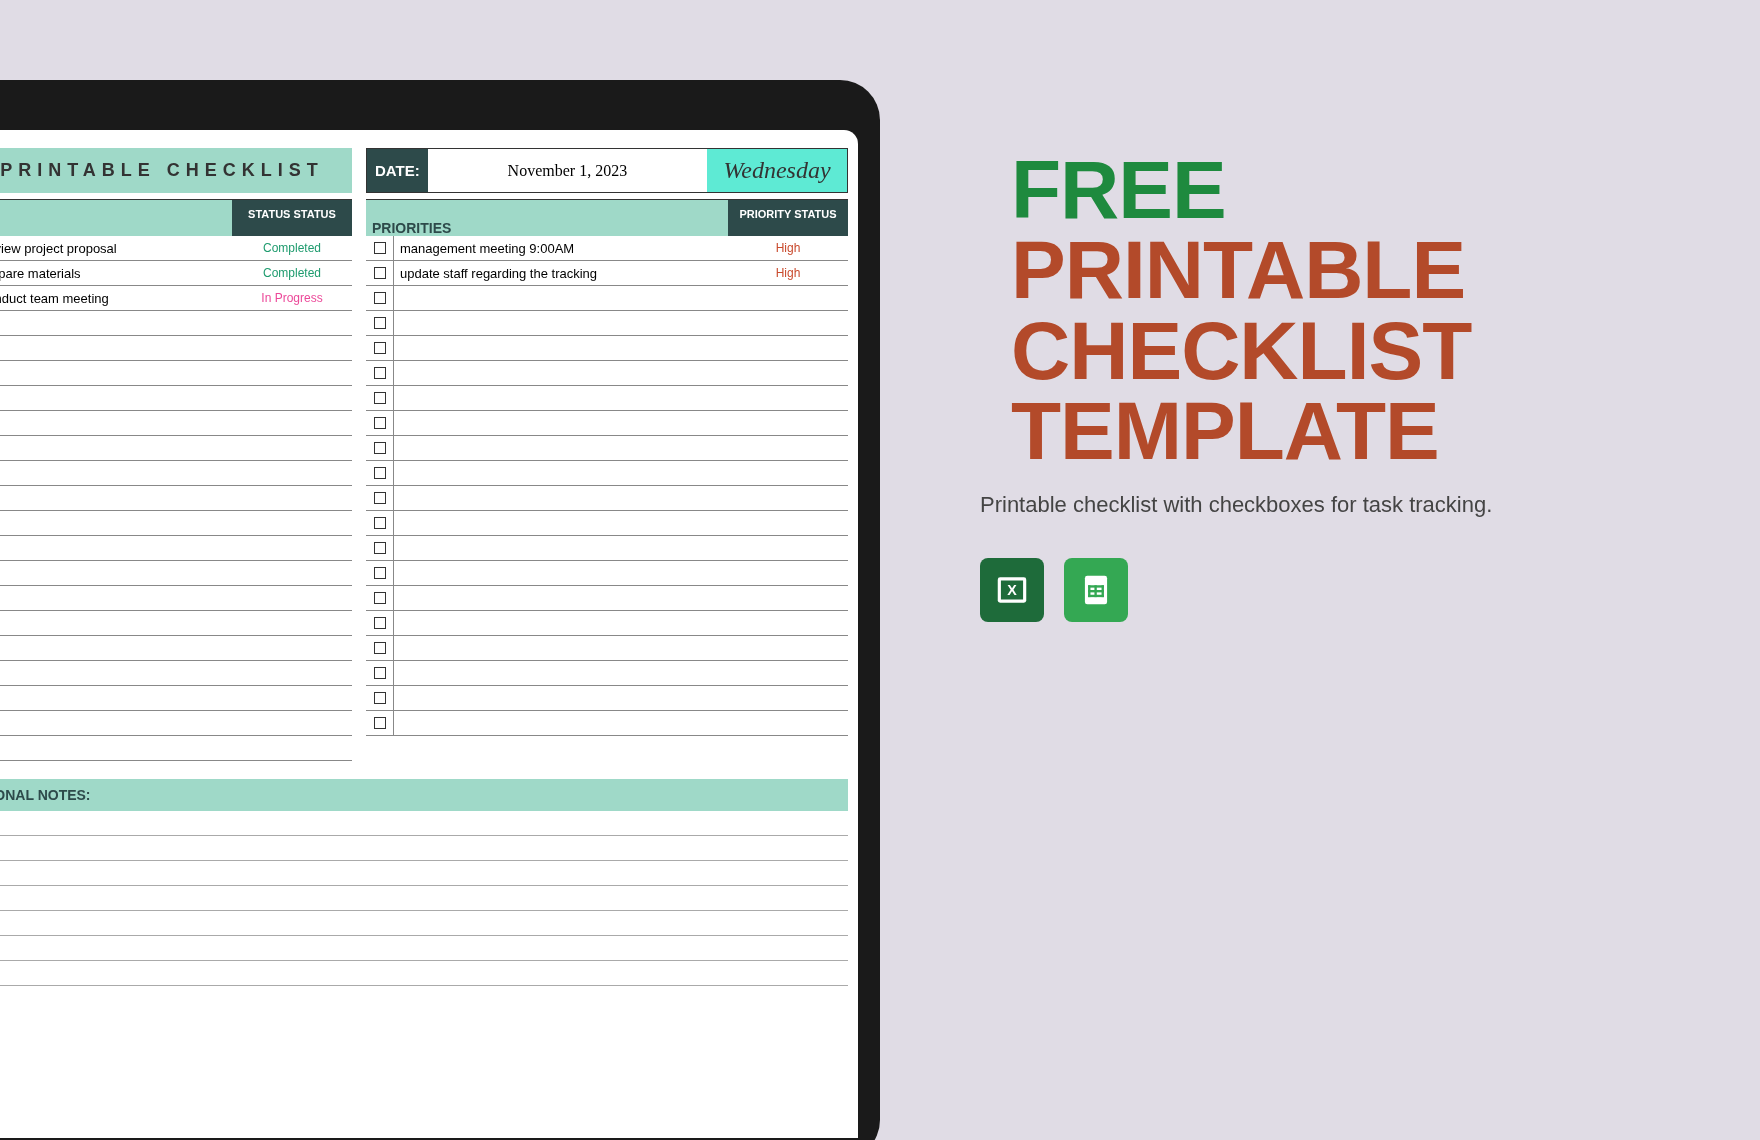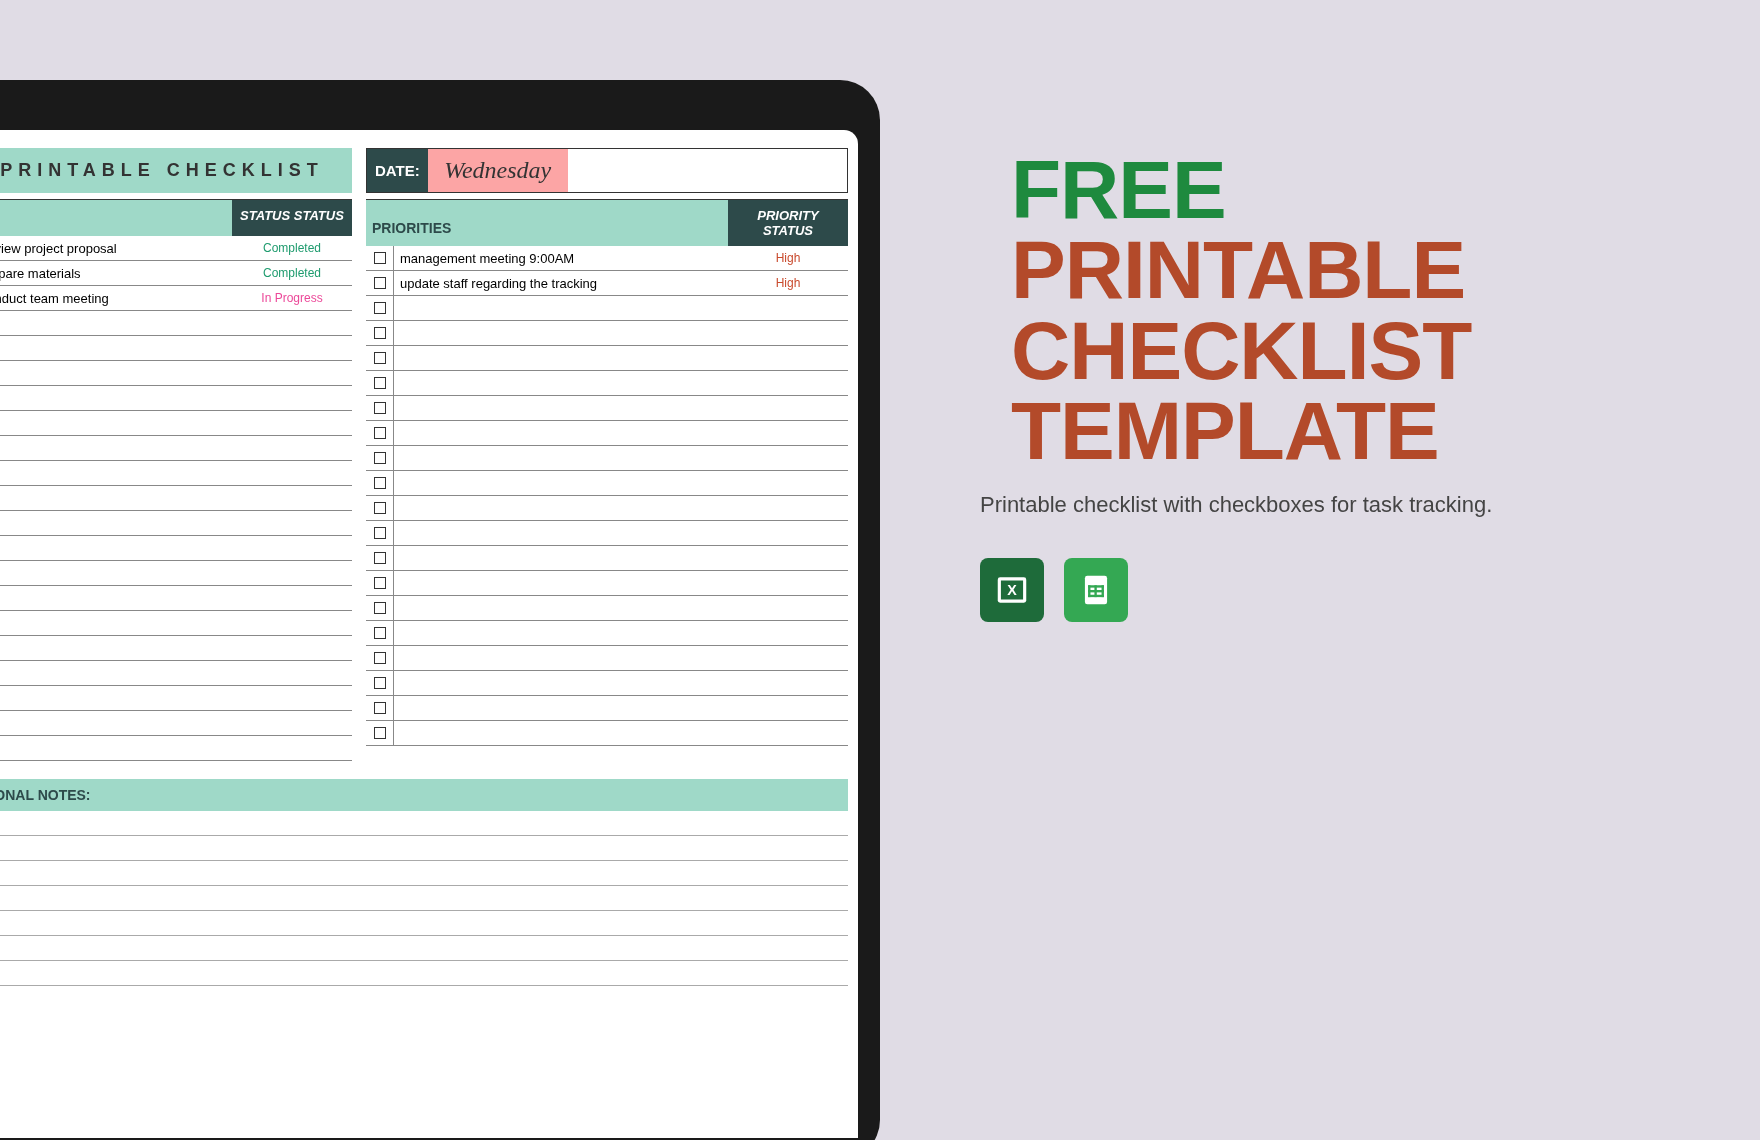--- a/index.html
+++ b/index.html
@@ -42,41 +42,42 @@
   letter-spacing: 6px;
   font-size: 18px;
   color: #333;
   text-align: center;
 }
 .date-box {
   flex: 1;
   display: flex;
   align-items: stretch;
   border: 1px solid #333;
+  gap: 36px;
 }
 .date-label {
   background: #2d4a4a;
   color: #fff;
   font-weight: bold;
   padding: 10px 8px;
   font-size: 15px;
   display: flex;
   align-items: center;
 }
 .date-value {
   flex: 1;
   display: flex;
   align-items: center;
   justify-content: center;
   font-family: Georgia, serif;
   font-size: 16px;
 }
 .day-name {
   flex: 0 0 140px;
-  background: #fca5a5;
+  background: #5eead4;
   display: flex;
   align-items: center;
   justify-content: center;
   font-family: cursive;
   font-style: italic;
   font-size: 24px;
   color: #333;
 }
 .columns {
   display: flex;
@@ -96,22 +97,21 @@
   font-weight: bold;
   color: #2d4a4a;
 }
 .col-head .h1 { flex: 1; padding: 0 6px; margin-top: 20px; }
 .col-head .h2 {
   flex: 0 0 120px;
   background: #2d4a4a;
   color: #fff;
   padding: 8px 4px;
   text-align: center;
-  font-size: 13px;
-  font-style: italic;
+  font-size: 11px;
 }
 .row {
   display: flex;
   border-bottom: 1px solid #888;
   font-size: 13px;
   height: 25px;
   align-items: center;
 }
 .row .cb {
   flex: 0 0 28px;
@@ -188,20 +188,21 @@
 </style>
 </head>
 <body>
 
 <div class="tablet-frame">
   <div class="tablet-screen">
     <div class="doc-header">
       <div class="title-bar">PRINTABLE CHECKLIST</div>
       <div class="date-box">
         <div class="date-label">DATE:</div>
+        <div class="date-value">November 1, 2023</div>
         <div class="day-name">Wednesday</div>
       </div>
     </div>
     <div class="columns">
       <div class="col col-left">
         <div class="col-head">
           <div class="h1">SK</div>
           <div class="h2">STATUS STATUS</div>
         </div>
         <div id="task-rows">

